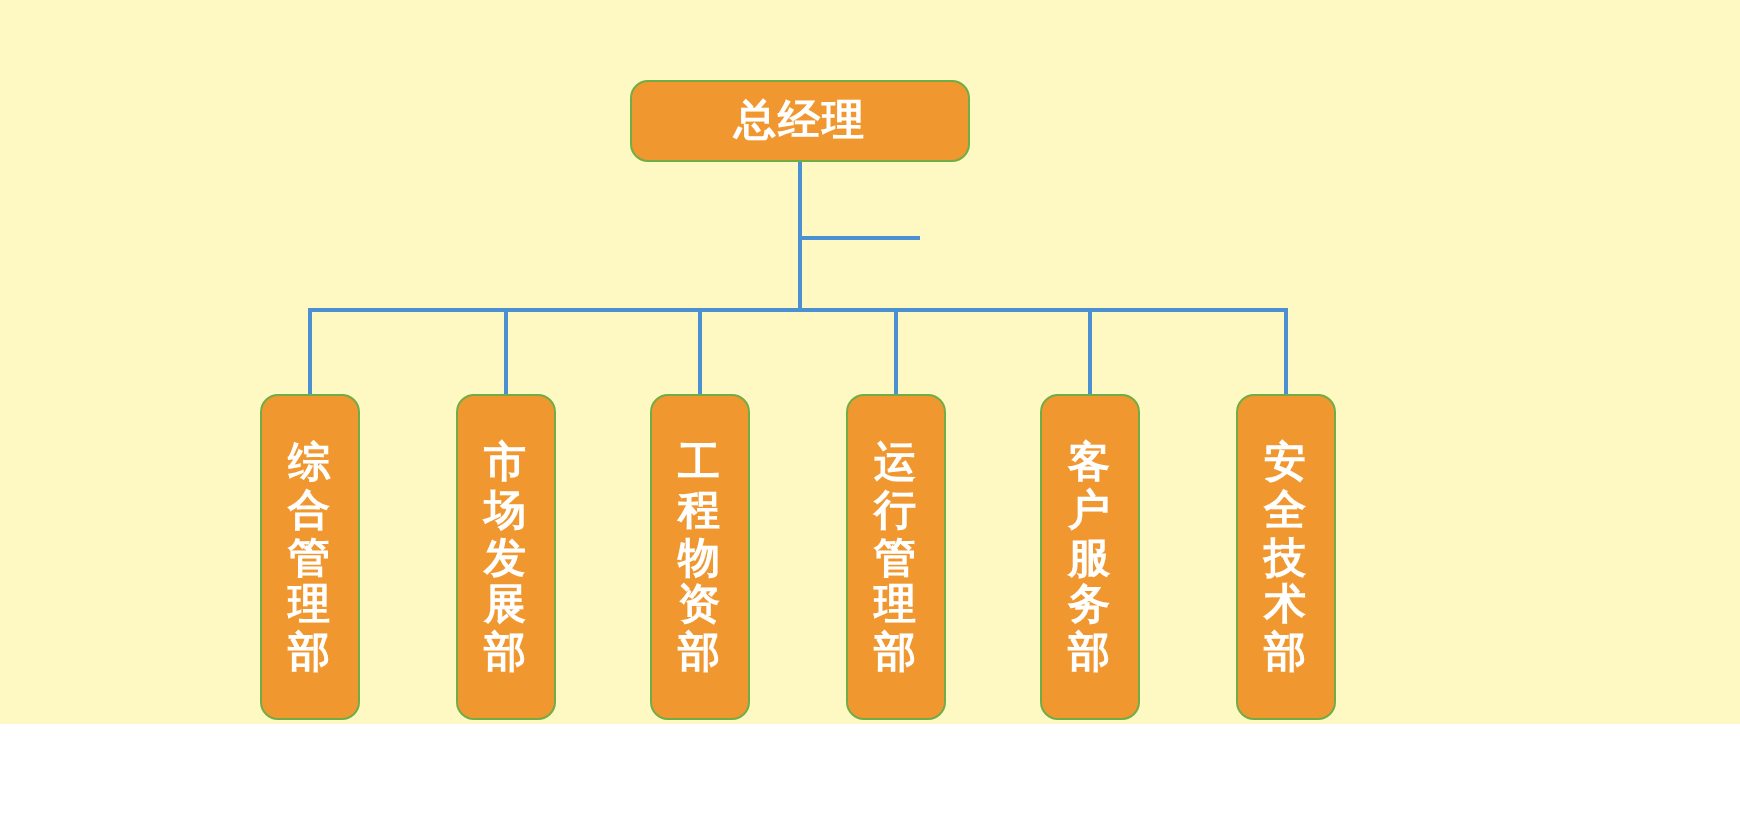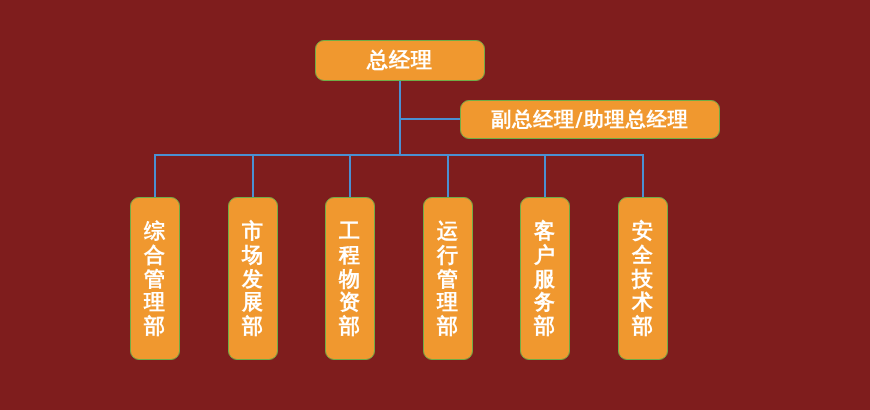--- a/index.html
+++ b/index.html
@@ -7,22 +7,22 @@
     margin: 0;
     padding: 0;
     background: #ffffff;
   }
   body {
     font-family: "DejaVu Sans", "Liberation Sans", sans-serif;
   }
   #canvas {
     position: relative;
     width: 870px;
-    height: 410px;
-    background: #7f1d1d;
+    height: 362px;
+    background: #fef9c3;
     overflow: hidden;
   }
 
   
   .conn {
     position: absolute;
     background: #4a90d2;
   }
   .conn-v { width: 2px; }
   .conn-h { height: 2px; }
@@ -95,23 +95,20 @@
   <div class="conn conn-v" style="left:252px; top:154px; height:43px;"></div>
   <div class="conn conn-v" style="left:349px; top:154px; height:43px;"></div>
   <div class="conn conn-v" style="left:447px; top:154px; height:43px;"></div>
   <div class="conn conn-v" style="left:544px; top:154px; height:43px;"></div>
   <div class="conn conn-v" style="left:642px; top:154px; height:43px;"></div>
 
   <div class="node node-top">
     <span>总经理</span>
   </div>
 
-  <div class="node node-deputy">
-    <span>副总经理/助理总经理</span>
-  </div>
 
   <div class="node node-dept" style="left:130px;">
     <div class="vlabel">
       <span>综</span>
       <span>合</span>
       <span>管</span>
       <span>理</span>
       <span>部</span>
     </div>
   </div>

